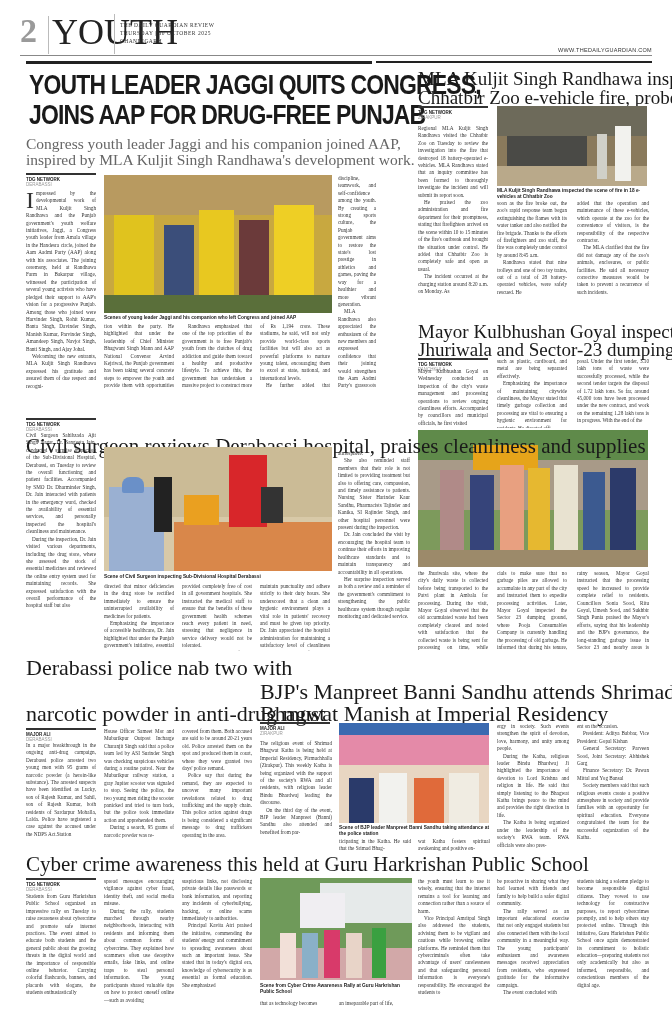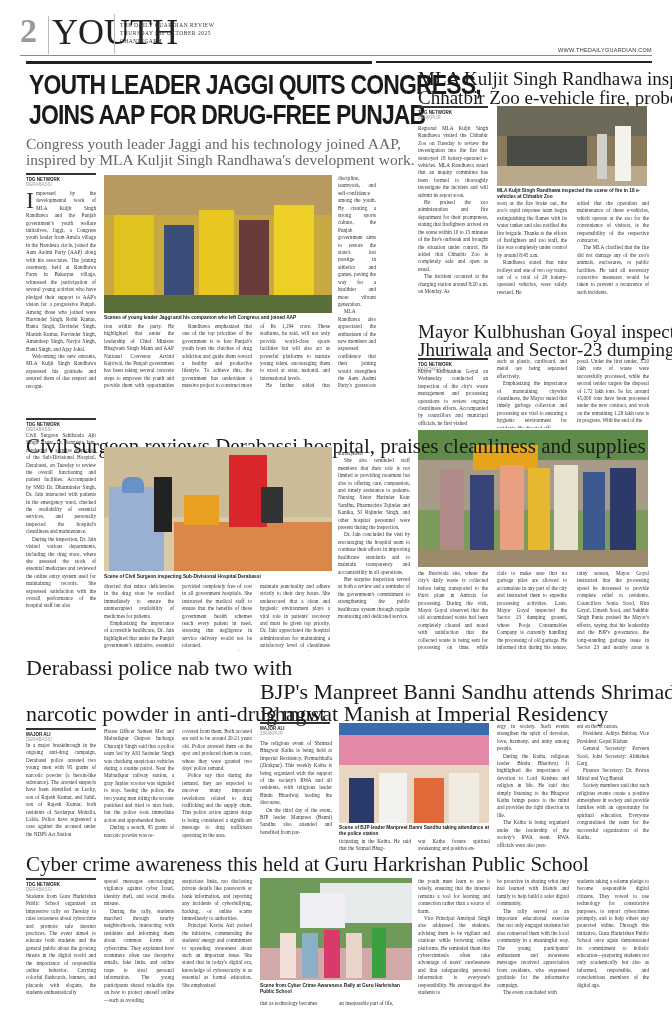--- a/index.html
+++ b/index.html
@@ -42,21 +42,21 @@
   <div>THURSDAY | 30 OCTOBER 2025</div>
   <div>CHANDIGARH</div>
 </div>
 <div class="abs mast-url">WWW.THEDAILYGUARDIAN.COM</div>
 <div class="abs rule" style="left:20px;top:55px;width:632px;"></div>
 <div class="abs thickrule" style="left:26px;top:61px;width:346px;"></div>
 
 <div>
   <div class="abs h-big" style="left:29px;top:70px;">YOUTH LEADER JAGGI QUITS CONGRESS,</div>
   <div class="abs h-big" style="left:29px;top:100px;">JOINS AAP FOR DRUG-FREE PUNJAB</div>
-  <div class="abs deck" style="left:26px;top:136px;">Congress youth leader Jaggi and his technology joined AAP,</div>
+  <div class="abs deck" style="left:26px;top:136px;">Congress youth leader Jaggi and his companion joined AAP,</div>
   <div class="abs deck" style="left:26px;top:152px;">inspired by MLA Kuljit Singh Randhawa's development work.</div>
 
   <div class="abs byline" style="left:26px;top:173px;width:70px;">
     <div class="bar"></div>
     <div class="who">TDG NETWORK</div>
     <div class="where">DERABASSI</div>
   </div>
   <div class="abs col" style="left:26px;top:190px;width:70px;height:200px;">
     <p class="first"><span class="drop">I</span><span>mpressed by the developmental work of MLA Kuljit Singh Randhawa and the Punjab government's youth welfare initiatives, Jaggi, a Congress youth leader from Amala village in the Handesra circle, joined the Aam Aadmi Party (AAP) along with his associates. The joining ceremony, held at Randhawa Farm in Bakarpur village, witnessed the participation of several young activists who have pledged their support to AAP's vision for a progressive Punjab. Among those who joined were Harvinder Singh, Rohit Kumar, Banta Singh, Davinder Singh, Manish Kumar, Parvinder Singh, Amandeep Singh, Navjot Singh, Banti Singh, and Ajay Johal.</span></p>
     <p>Welcoming the new entrants, MLA Kuljit Singh Randhawa expressed his gratitude and assured them of due respect and recogni-</p>

